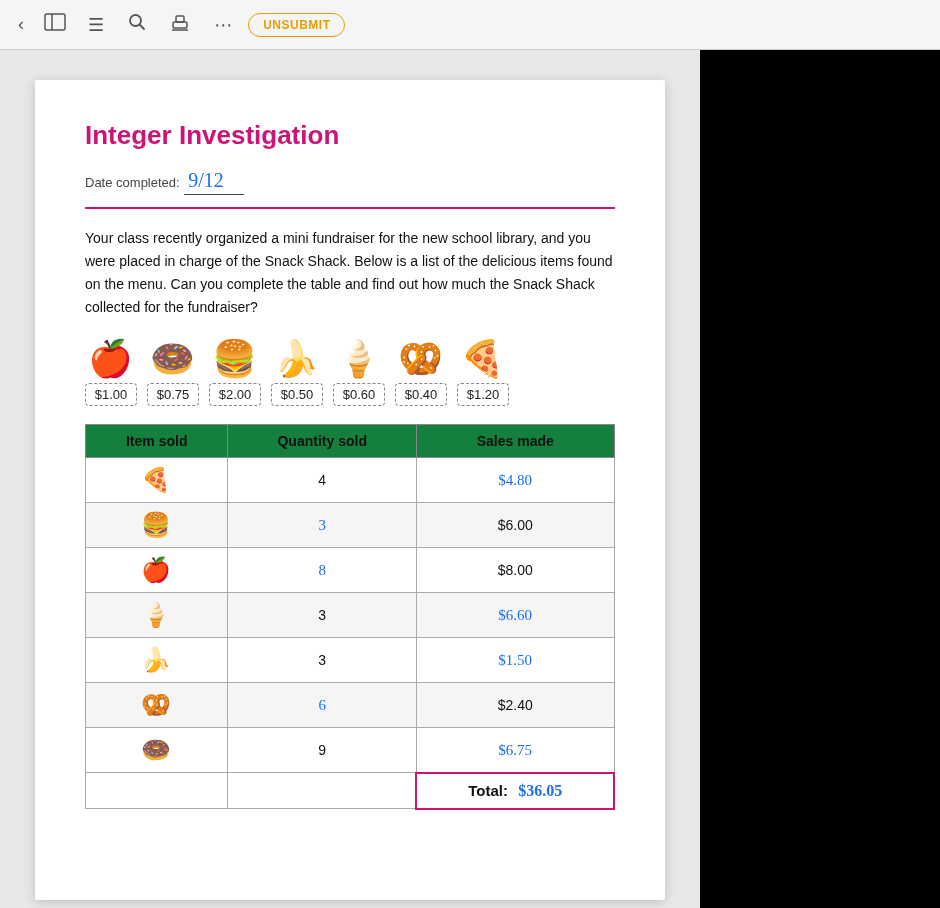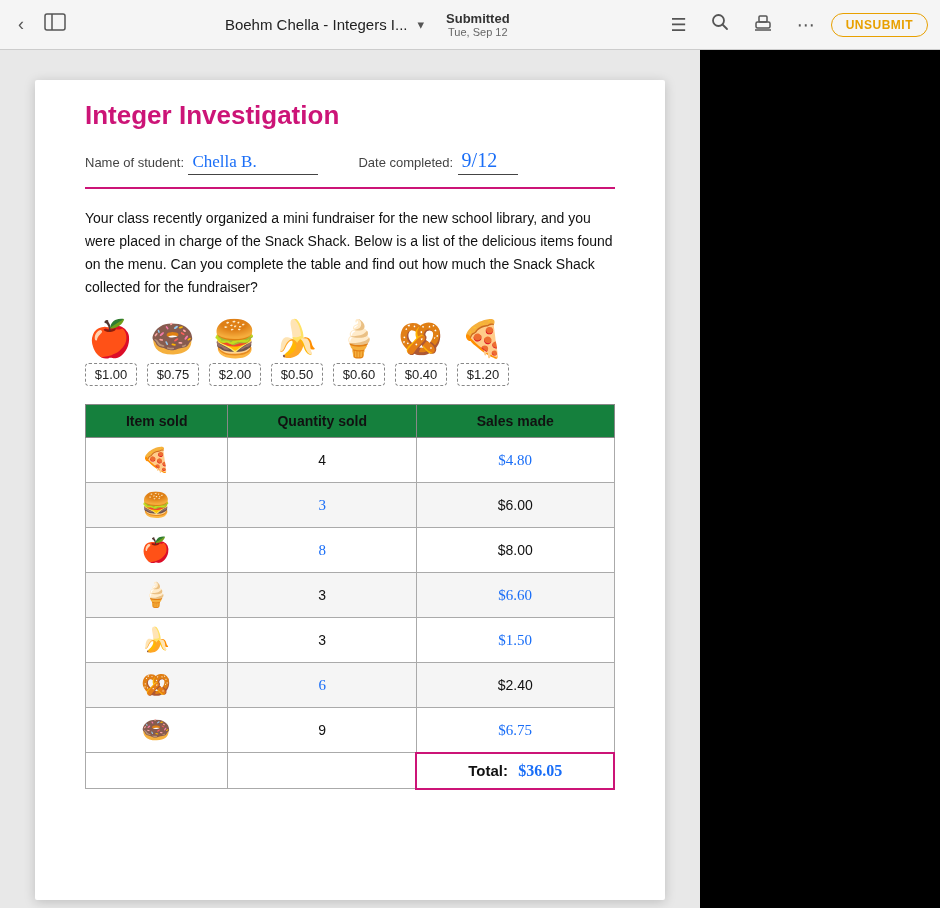--- a/index.html
+++ b/index.html
@@ -95,21 +95,21 @@
       align-items: flex-start;
       padding: 30px 20px;
       overflow-y: auto;
     }
 
     
     #page {
       background: #fff;
       width: 630px;
       min-height: 820px;
-      padding: 20px 50px;
+      padding: 40px 50px;
       box-shadow: 0 2px 12px rgba(0,0,0,0.18);
       border-radius: 2px;
     }
 
     
     #right-panel {
       background: #000;
       flex: 1;
     }
 
@@ -258,28 +258,20 @@
 
 <div id="toolbar">
   <button class="toolbar-btn">‹</button>
   <button class="toolbar-btn">
     <svg width="22" height="18" viewBox="0 0 22 18" fill="none">
       <rect x="1" y="1" width="20" height="16" rx="2" stroke="#555" stroke-width="1.5"></rect>
       <line x1="8" y1="1" x2="8" y2="17" stroke="#555" stroke-width="1.5"></line>
     </svg>
   </button>
 
-  <div id="doc-title-area">
-    <span id="doc-title">Boehm Chella - Integers I...</span>
-    <button class="toolbar-btn" style="font-size:13px; padding:2px 4px;">▾</button>
-    <div id="submitted-block">
-      <span id="submitted-label">Submitted</span>
-      <span id="submitted-date">Tue, Sep 12</span>
-    </div>
-  </div>
 
   <button class="toolbar-icon-btn">☰</button>
   <button class="toolbar-icon-btn">
     <svg width="18" height="18" viewBox="0 0 18 18" fill="none">
       <circle cx="7.5" cy="7.5" r="5.5" stroke="#555" stroke-width="1.8"></circle>
       <line x1="11.5" y1="11.5" x2="16" y2="16" stroke="#555" stroke-width="1.8" stroke-linecap="round"></line>
     </svg>
   </button>
   <button class="toolbar-icon-btn">
     <svg width="20" height="20" viewBox="0 0 20 20" fill="none">
@@ -294,24 +286,20 @@
 
 <div id="main-area">
 
   <div id="doc-panel">
     <div id="page">
 
       <div class="doc-title">Integer Investigation</div>
 
       <div class="name-date-row">
         <div>
-          <span class="field-label">Name of student:</span>
-          <span class="field-value-handwritten">Chella B.</span>
-        </div>
-        <div>
           <span class="field-label">Date completed:</span>
           <span class="field-value-handwritten-pink">9/12</span>
         </div>
       </div>
 
       <hr class="divider-line">
 
       <p class="intro-text">Your class recently organized a mini fundraiser for the new school library, and you were placed in charge of the Snack Shack. Below is a list of the delicious items found on the menu. Can you complete the table and find out how much the Snack Shack collected for the fundraiser?</p>
 
       <div class="food-icons-row">

